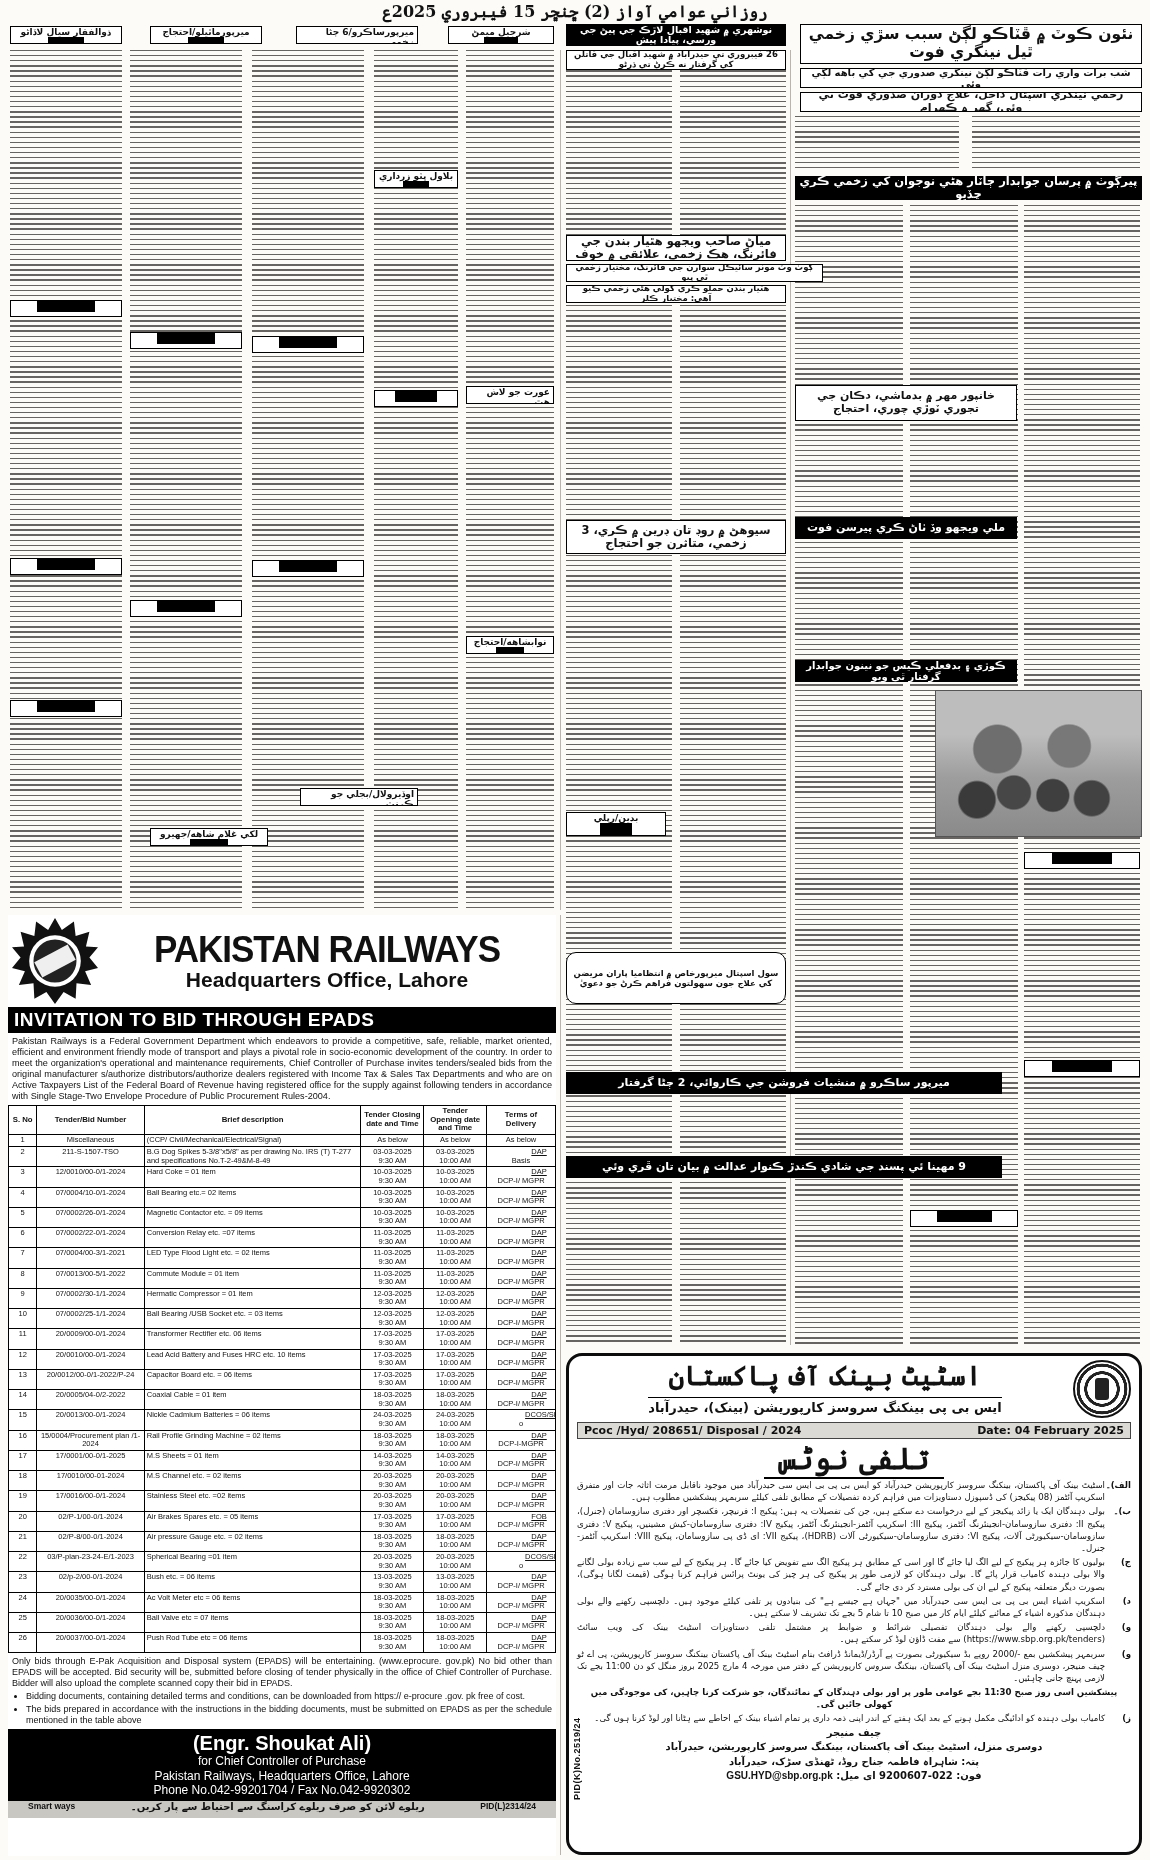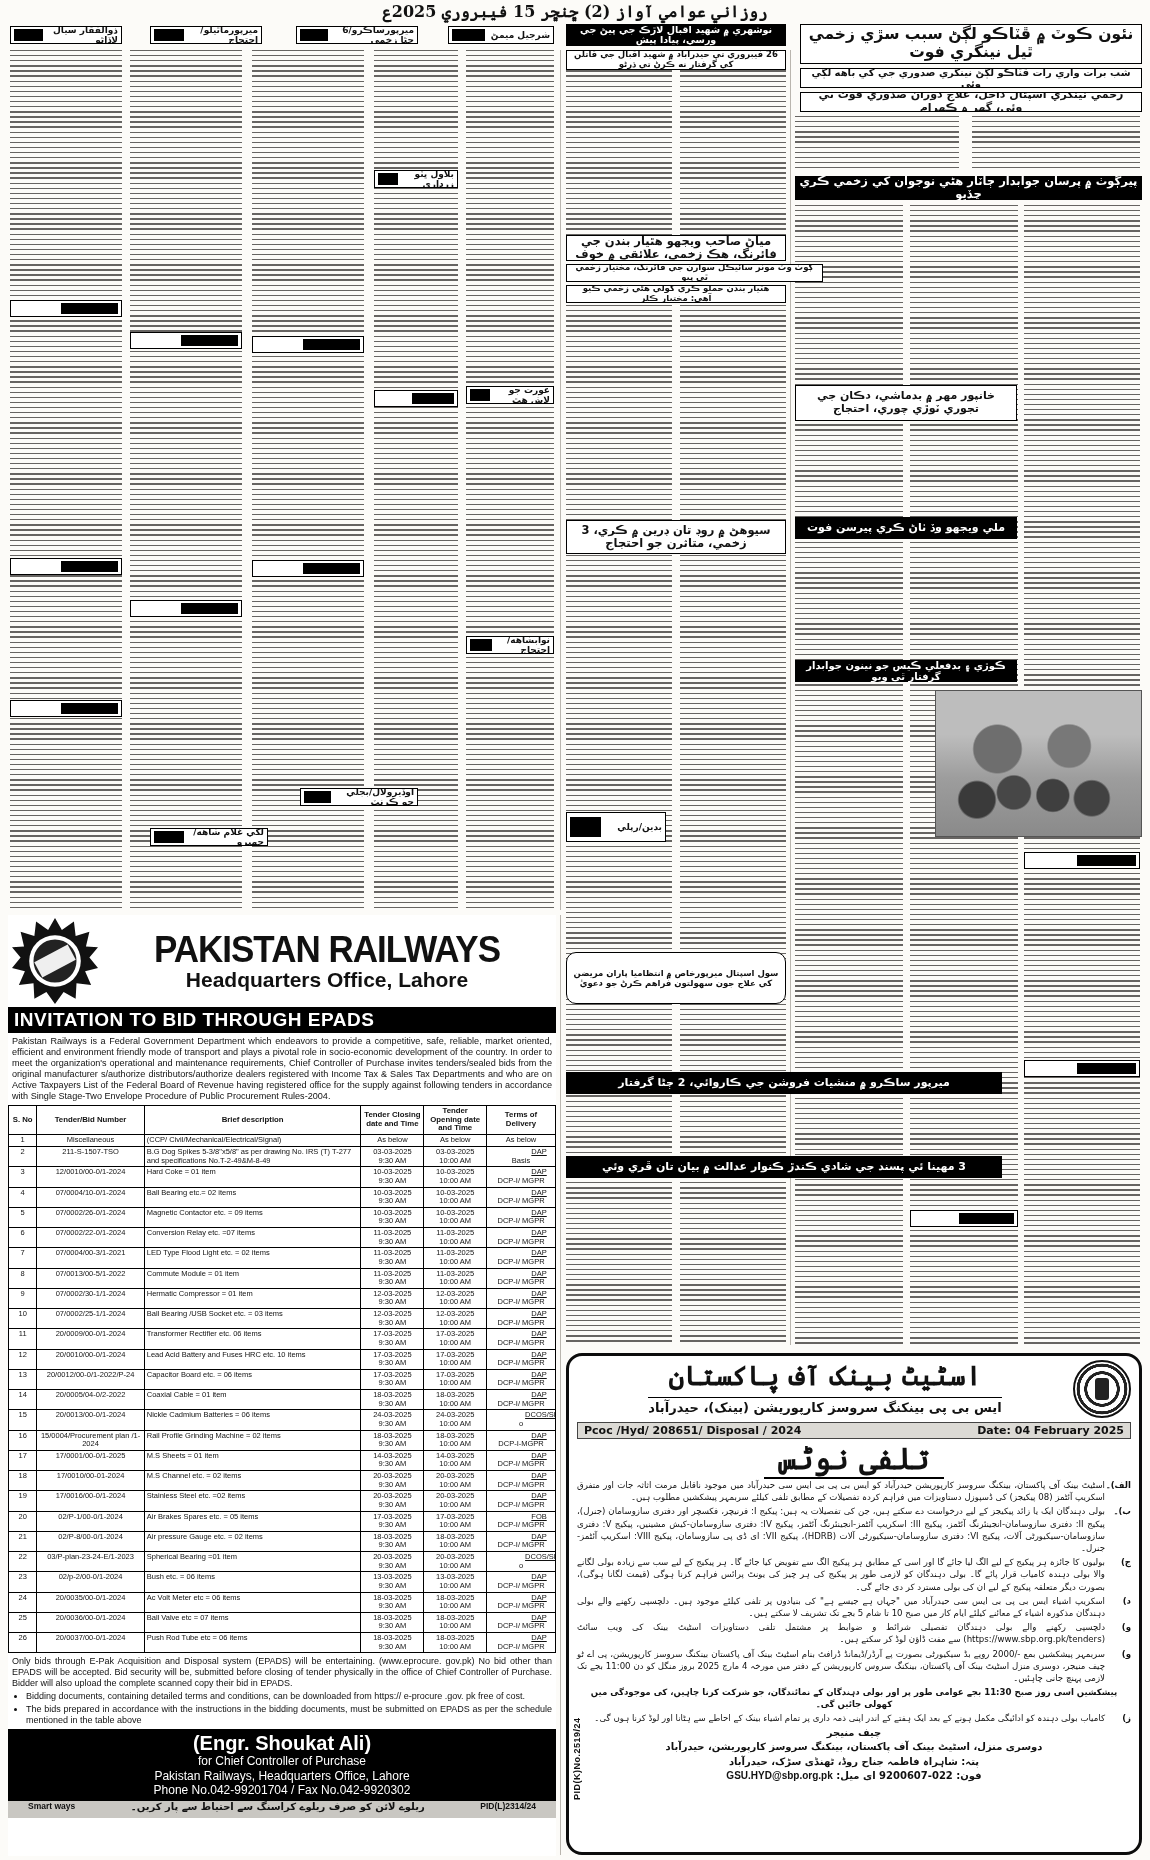--- a/index.html
+++ b/index.html
@@ -13,21 +13,21 @@
   .vrule{position:absolute;width:1px;background:#b9b5ae;}
   
   .pill{position:absolute;border:1.2px solid #000;background:#fff;display:flex;align-items:center;
         justify-content:center;text-align:center;direction:rtl;font-weight:bold;overflow:hidden;
         font-family:"DejaVu Sans",sans-serif;line-height:1.15;padding:1px 4px;box-sizing:border-box;}
   .bar{position:absolute;background:#000;color:#fff;display:flex;align-items:center;justify-content:center;
        text-align:center;direction:rtl;font-weight:bold;overflow:hidden;line-height:1.1;
        font-family:"DejaVu Sans",sans-serif;padding:0 4px;box-sizing:border-box;}
   .tagrow{position:absolute;border:1.2px solid #000;background:#fff;display:flex;align-items:center;
           direction:rtl;justify-content:space-between;font-size:9px;font-weight:bold;overflow:hidden;
-          padding:0 3px;box-sizing:border-box;font-family:"DejaVu Sans",sans-serif;}
+          padding:0 3px;box-sizing:border-box;font-family:"DejaVu Sans",sans-serif;flex-direction:column;}
   .tagrow .chipbox{background:#000;width:34%;height:72%;}
   .photo{position:absolute;background:
       radial-gradient(circle at 20% 75%, #3a3a3a 0 9%, transparent 10%),
       radial-gradient(circle at 38% 70%, #474747 0 10%, transparent 11%),
       radial-gradient(circle at 57% 72%, #3f3f3f 0 10%, transparent 11%),
       radial-gradient(circle at 76% 74%, #424242 0 9%, transparent 10%),
       radial-gradient(circle at 30% 40%, #6e6e6e 0 14%, transparent 15%),
       radial-gradient(circle at 65% 38%, #787878 0 13%, transparent 14%),
       linear-gradient(to bottom,#bdbdbd 0 30%, #9d9d9d 60%, #8a8a8a 100%);
       border:1px solid #555;}
@@ -147,39 +147,39 @@
 
   <div class="pill" style="left:795px;top:385px;width:222px;height:36px;font-size:11px">خانپور مهر ۾ بدماشي، دڪان جي تجوري ٽوڙي چوري، احتجاج</div>
   <div class="bar" style="left:795px;top:517px;width:222px;height:22px;font-size:11px">ملي ويجهو وڏ ٺاڻ ڪري پيرسن فوت</div>
   <div class="bar" style="left:795px;top:660px;width:222px;height:22px;font-size:10px">ڪوڙي ۽ بدفعلي ڪيس جو نينون جوابدار گرفتار ٿي ويو</div>
 
   <div class="photo" style="left:935px;top:690px;width:205px;height:145px"></div>
 
   <div class="rbox" style="left:566px;top:952px;width:220px;height:52px;font-size:8.5px">سول اسپتال ميرپورخاص ۾ انتظاميا پاران مريضن کي علاج جون سهولتون فراهم ڪرڻ جو دعويٰ</div>
 
   <div class="bar" style="left:566px;top:1072px;width:436px;height:22px;font-size:11px">ميرپور ساڪرو ۾ منشيات فروشن جي ڪاروائي، 2 ڄڻا گرفتار</div>
-  <div class="bar" style="left:566px;top:1156px;width:436px;height:22px;font-size:11px">3 مهينا ئي پسند جي شادي ڪندڙ ڪنوار عدالت ۾ بيان تان ڦري وئي</div>
+  <div class="bar" style="left:566px;top:1156px;width:436px;height:22px;font-size:11px">9 مهينا ئي پسند جي شادي ڪندڙ ڪنوار عدالت ۾ بيان تان ڦري وئي</div>
 
   <div class="tagrow" style="left:300px;top:788px;width:118px;height:18px">
     <span>اوڏيرولال/بجلي جو ڪرنٽ</span>
       <span class="chipbox"></span>
   </div>
   <div class="tagrow" style="left:150px;top:828px;width:118px;height:18px">
     <span>لکي غلام شاهه/جهيرو</span>
       <span class="chipbox"></span>
   </div>
   <div class="tagrow" style="left:466px;top:386px;width:88px;height:18px">
     <span>عورت جو لاش هٿ</span>
       <span class="chipbox"></span>
   </div>
   <div class="tagrow" style="left:466px;top:636px;width:88px;height:18px">
     <span>نوابشاهه/احتجاج</span>
       <span class="chipbox"></span>
   </div>
-  <div class="tagrow" style="left:566px;top:812px;width:100px;height:30px">
+  <div class="tagrow" style="left:566px;top:812px;width:100px;height:24px">
     <span>بدين/رپلي</span>
       <span class="chipbox"></span>
   </div>
   <div class="tagrow" style="left:374px;top:170px;width:84px;height:18px">
     <span>بلاول ڀٽو زرداري</span>
       <span class="chipbox"></span>
   </div>
 
   <div class="tagrow" style="left:10px;top:300px;width:112px;height:17px">
       <span class="chipbox" style="width:55%"></span>

